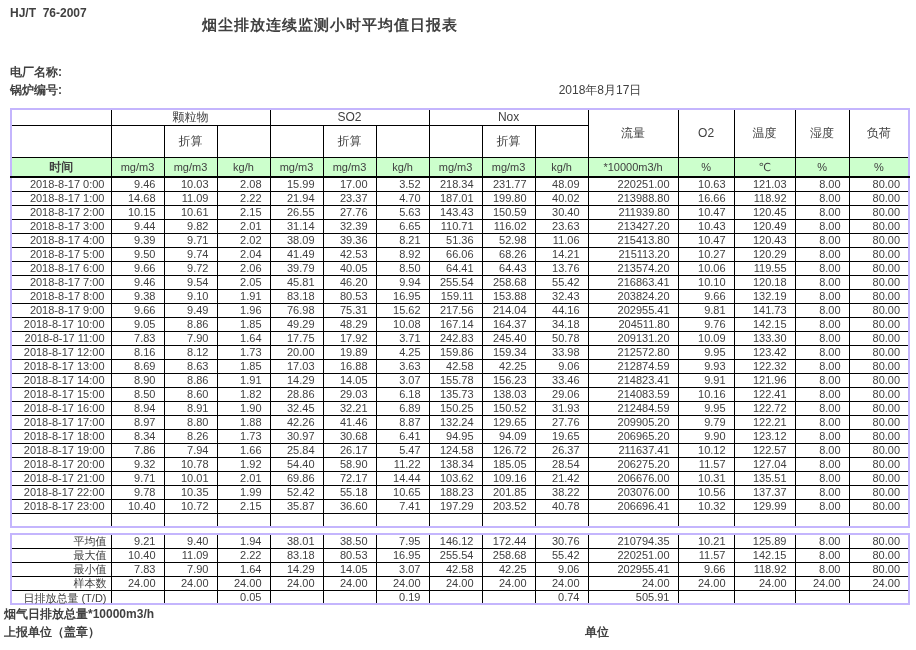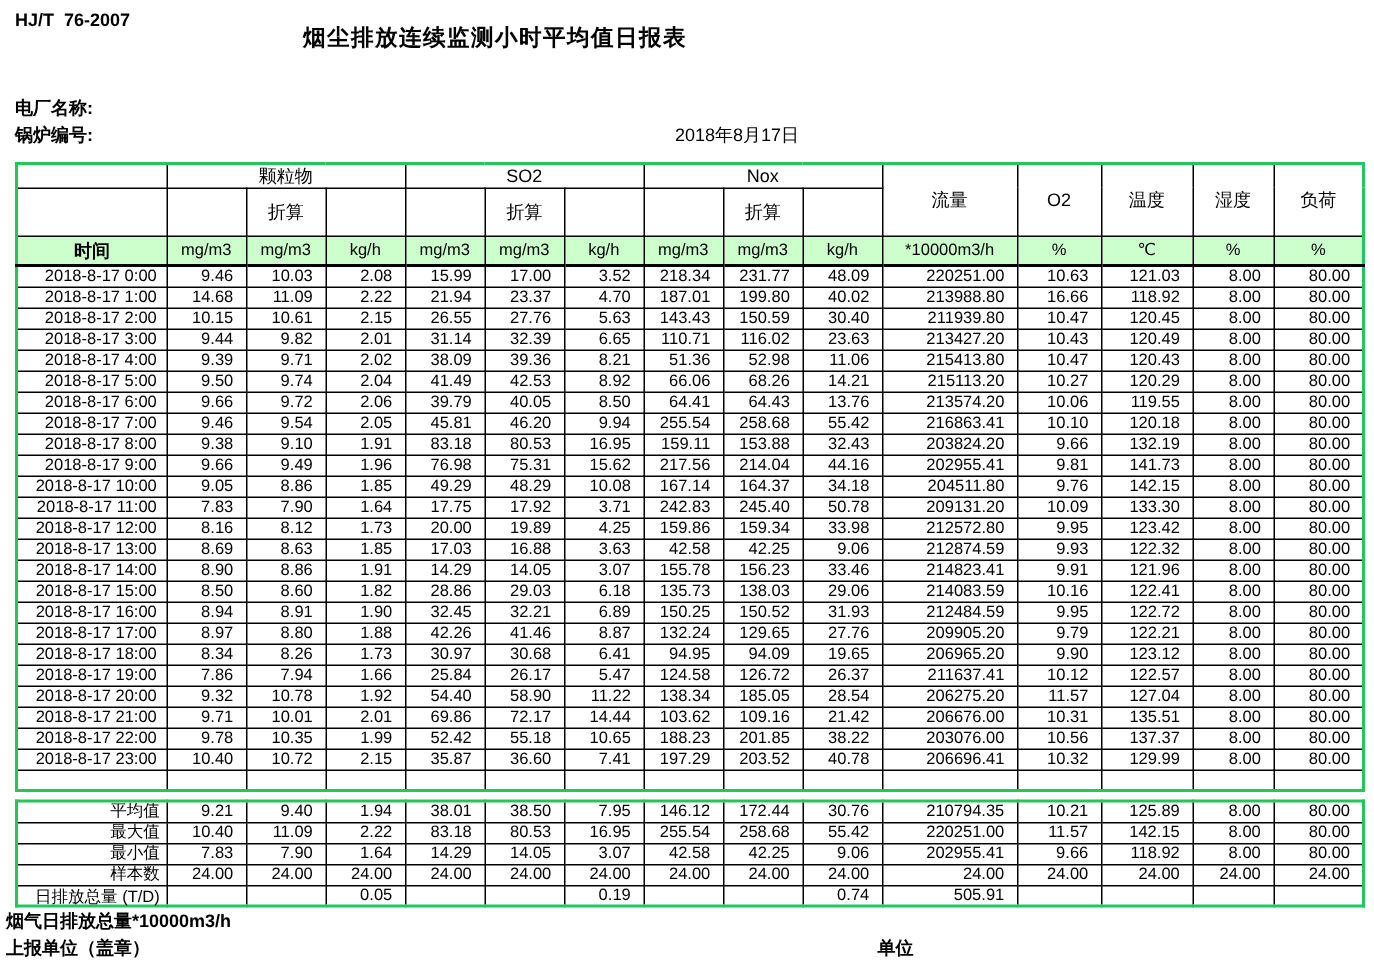--- a/index.html
+++ b/index.html
@@ -1,30 +1,30 @@
 <!DOCTYPE html>
 <html><head>
 <meta charset="utf-8">
 <style>
   * { box-sizing: border-box; }
   html,body { margin:0; padding:0; background:#fff; }
   .page {
     position:relative; width:916px; height:650px; background:#ffffff;
-    font-family:"Liberation Sans","DejaVu Sans",sans-serif; color:#000000;
+    font-family:"Liberation Sans","DejaVu Sans",sans-serif; color:#404040;
     overflow:hidden;
   }
   .standard-code { position:absolute; left:10px; top:6px; font-size:12px; font-weight:bold; white-space:pre; }
   .report-title  { position:absolute; left:0; top:16px; width:660px; text-align:center; font-size:15px; font-weight:bold; letter-spacing:1px; }
   .plant-label   { position:absolute; left:10px; top:64px; font-size:12px; font-weight:bold; }
   .boiler-label  { position:absolute; left:10px; top:82px; font-size:12px; font-weight:bold; }
-  .report-date   { position:absolute; left:450px; top:82px; width:300px; font-size:12px; }
+  .report-date   { position:absolute; left:450px; top:82px; width:300px; text-align:center; font-size:12px; }
 
   .tables { position:absolute; left:10px; top:108px; width:898px; }
   table { border-collapse:collapse; table-layout:fixed; width:898px; }
-  .main-table, .summary-table { border:2px solid #22c55e; }
+  .main-table, .summary-table { border:2px solid #c4b5fd; }
   .summary-table { margin-top:5px; }
   td, th { border:1px solid #000; padding:0; font-size:11px; line-height:12px; overflow:hidden; white-space:nowrap; font-weight:normal; }
   thead th { text-align:center; }
   .g-row th   { height:16px; font-size:12px; }
   .sub-row th { height:32px; font-size:12px; }
   .unit-row th { height:20px; background:#ccffcc; border-bottom:2px solid #000; font-size:11px; }
   .unit-row th.time-h { font-size:12px; font-weight:bold; }
   .main-table tbody td { height:14px; }
   .summary-table td { height:14px; }
   .num  { text-align:right; padding-right:8px; }

